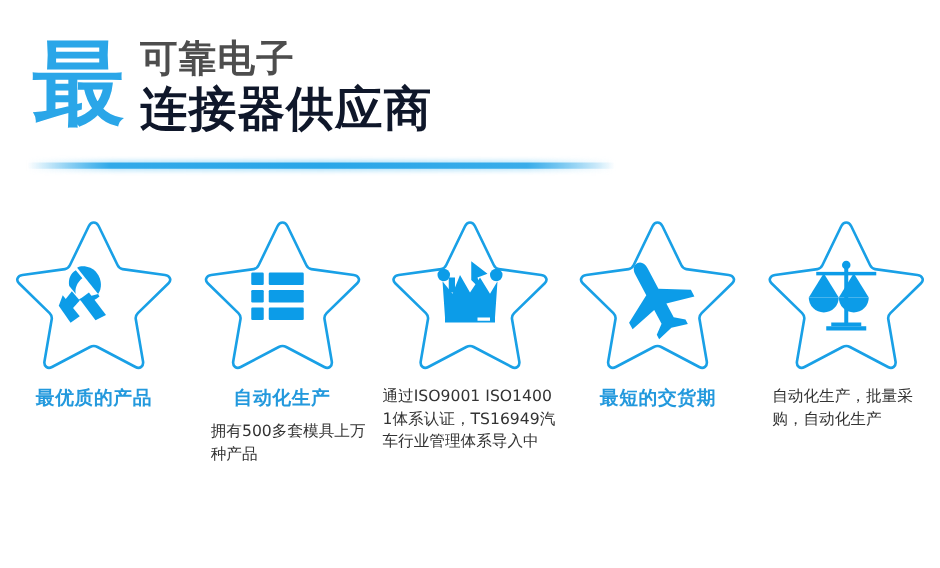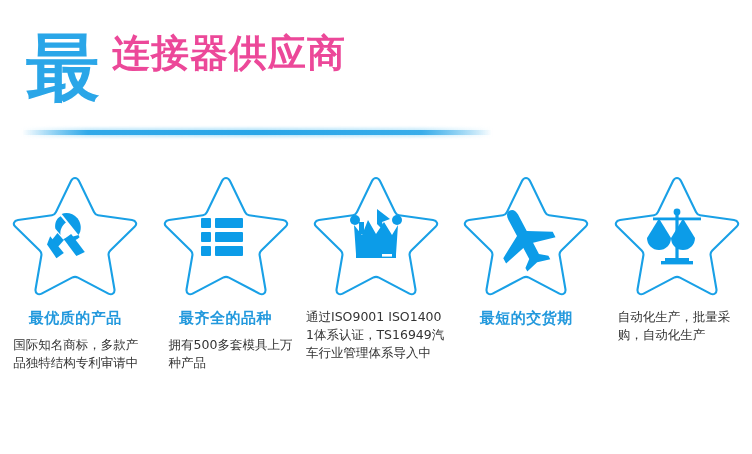--- a/index.html
+++ b/index.html
@@ -47,21 +47,21 @@
     font-size: 30px;
     line-height: 1.12;
     font-weight: bold;
     color: #4d4d4d;
     letter-spacing: 1px;
   }
   .line-blue {
     font-size: 38px;
     line-height: 1.08;
     font-weight: bold;
-    color: #ec4899;
+    color: #0f172a;
     letter-spacing: 1px;
     margin-top: 2px;
   }
   .divider {
     position: absolute;
     left: 22px;
     top: 130px;
     width: 470px;
     height: 5px;
     background: linear-gradient(to right,
@@ -138,20 +138,21 @@
   .f5 .feature-body { width: 118px; margin-left: 0px; }
 </style>
 </head>
 <body>
 
 <div class="banner">
 
   <div class="headline">
     <div class="zui-big">最</div>
     <div class="headline-right">
+      <div class="line-gray">可靠电子</div>
       <div class="line-blue">连接器供应商</div>
     </div>
   </div>
 
   <div class="divider-glow"></div>
   <div class="divider"></div>
 </div>
 
 <div class="features">
 
@@ -163,38 +164,37 @@
           <path d="M14 2 C18 0 25 1 29 6 C33 11 33 18 30 22 L14 2 Z"></path>
           <path d="M31 24 C27 28 20 29 15 26 L30 22 L31 24 Z"></path>
           <path d="M13 4 L18 10 C14 13 12 18 13 22 L8 16 C7 11 9 6 13 4 Z"></path>
           <path d="M10 20 L2 30 L8 36 L16 27 Z"></path>
           <path d="M16 26 L28 42 L36 38 L23 21 Z"></path>
           <path d="M3 23 L16 39 L9 44 L0 31 Z"></path>
         </g>
       </svg>
     </div>
     <div class="feature-title">最优质的产品</div>
-    <div class="feature-body">国际知名商标，多款产品独特结构专利审请中</div>
   </div>
 
   <div class="feature f2">
     <div class="star-wrap">
       <svg viewBox="0 0 140 128" xmlns="http://www.w3.org/2000/svg">
         <path d="M70 6 C72 6 73 7 74 9 L89 40 C90 42 91 43 93 43.3 L127 48 C131 48.6 132.5 52 129.8 54.6 L105.3 78.5 C103.9 79.9 103.3 81.2 103.6 83.2 L109.4 117 C110.1 121 106.9 123.5 103.4 121.6 L73 105.6 C71.1 104.6 69 104.6 67 105.6 L36.6 121.6 C33.1 123.5 29.9 121 30.6 117 L36.4 83.2 C36.7 81.2 36.1 79.9 34.7 78.5 L10.2 54.6 C7.5 52 9 48.6 13 48 L47 43.3 C49 43 50 42 51 40 L66 9 C67 7 68 6 70 6 Z" fill="none" stroke="#19a0e6" stroke-width="2.1" stroke-linejoin="round"></path>
         <g fill="#0c9ce8">
           <rect x="45" y="46" width="10" height="10" rx="1"></rect>
           <rect x="59" y="46" width="28" height="10" rx="1"></rect>
           <rect x="45" y="60" width="10" height="10" rx="1"></rect>
           <rect x="59" y="60" width="28" height="10" rx="1"></rect>
           <rect x="45" y="74" width="10" height="10" rx="1"></rect>
           <rect x="59" y="74" width="28" height="10" rx="1"></rect>
         </g>
       </svg>
     </div>
-    <div class="feature-title">最齐全的品种</div>
+    <div class="feature-title">自动化生产</div>
     <div class="feature-body">拥有500多套模具上万种产品</div>
   </div>
 
   <div class="feature f3">
     <div class="star-wrap">
       <svg viewBox="0 0 140 128" xmlns="http://www.w3.org/2000/svg">
         <path d="M70 6 C72 6 73 7 74 9 L89 40 C90 42 91 43 93 43.3 L127 48 C131 48.6 132.5 52 129.8 54.6 L105.3 78.5 C103.9 79.9 103.3 81.2 103.6 83.2 L109.4 117 C110.1 121 106.9 123.5 103.4 121.6 L73 105.6 C71.1 104.6 69 104.6 67 105.6 L36.6 121.6 C33.1 123.5 29.9 121 30.6 117 L36.4 83.2 C36.7 81.2 36.1 79.9 34.7 78.5 L10.2 54.6 C7.5 52 9 48.6 13 48 L47 43.3 C49 43 50 42 51 40 L66 9 C67 7 68 6 70 6 Z" fill="none" stroke="#19a0e6" stroke-width="2.1" stroke-linejoin="round"></path>
         <g fill="#0c9ce8">
           <circle cx="49" cy="48" r="5"></circle>
           <circle cx="91" cy="48" r="5"></circle>

